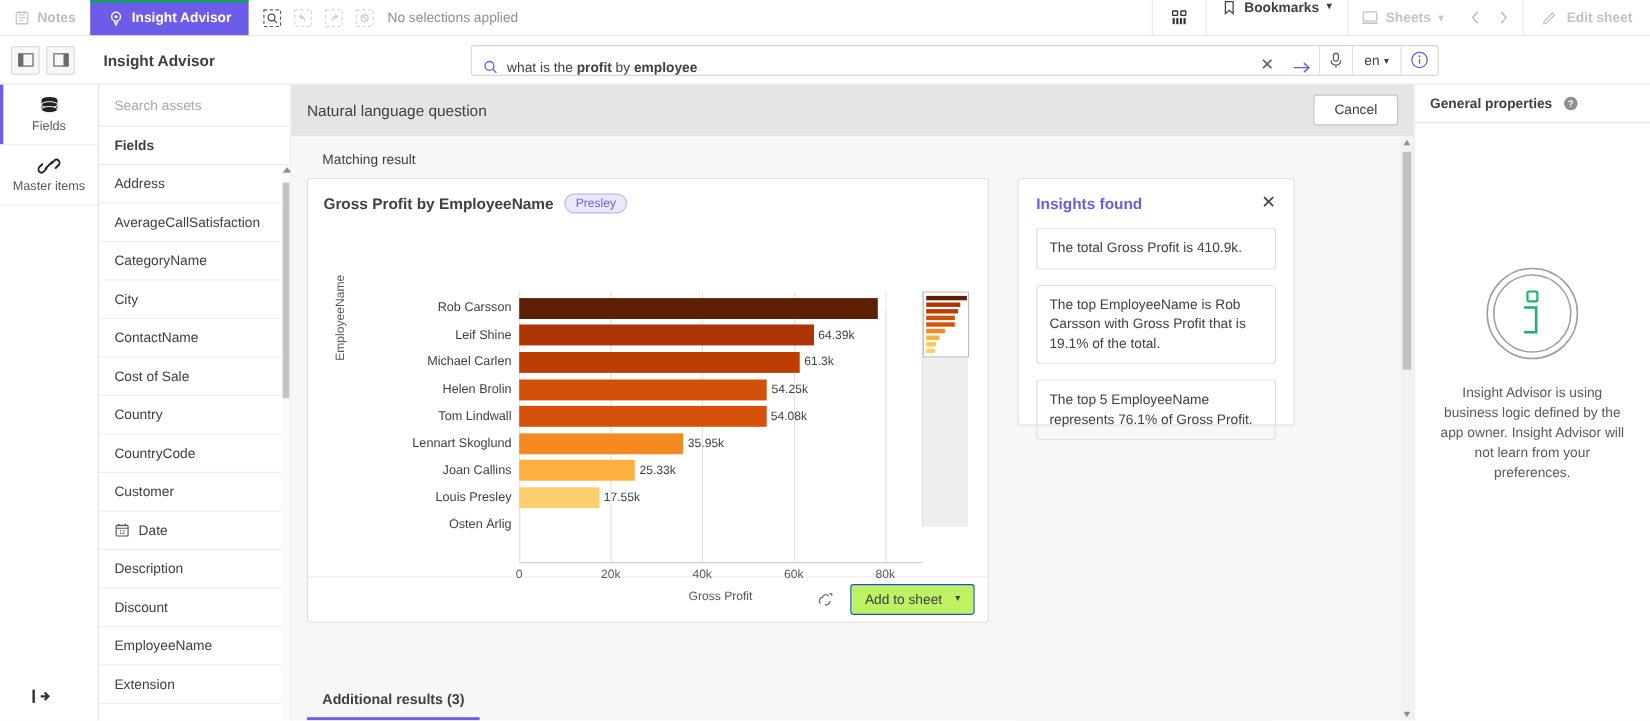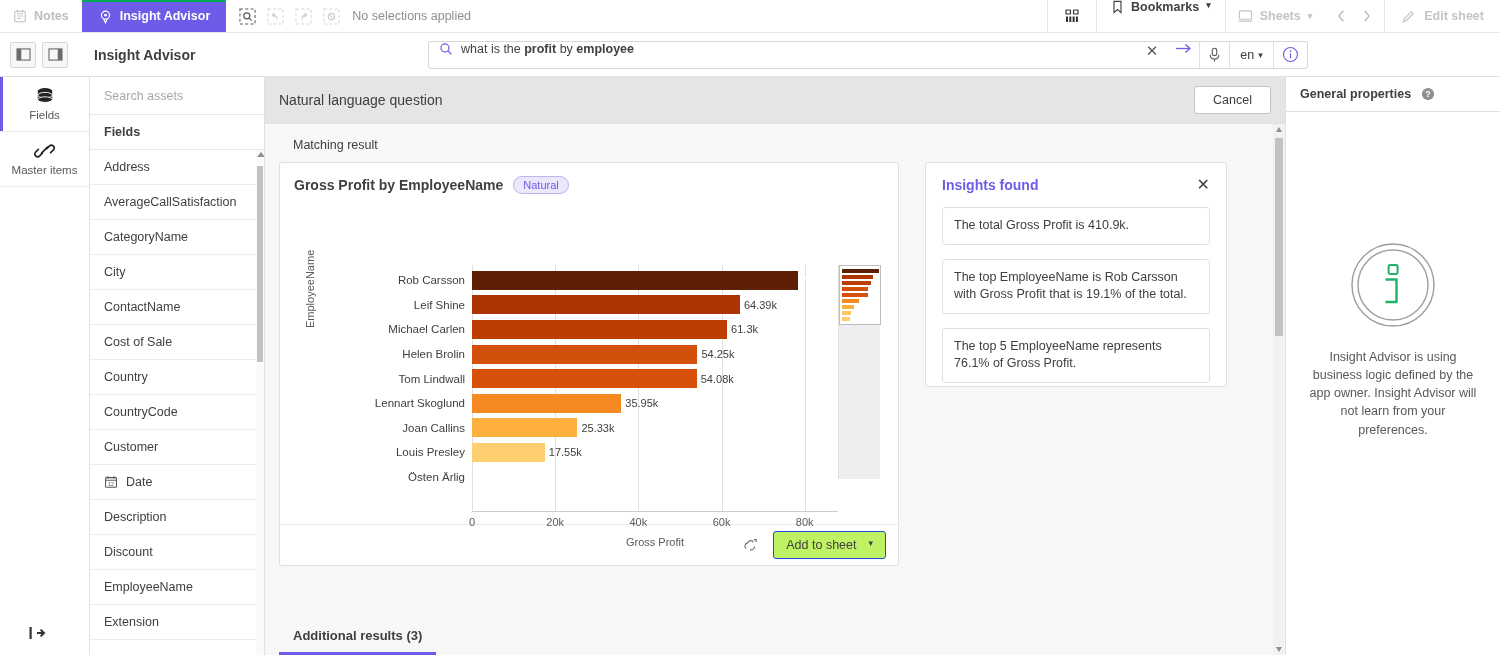--- a/index.html
+++ b/index.html
@@ -63,21 +63,21 @@
   .panel-toggles { display:flex; gap:6px; padding: 0 10px; width: 90px;}
   .ptg {
     width:26px; height:26px; border:1px solid #d6d6d6; border-radius:2px;
     background:#f7f7f7; display:flex; align-items:center; justify-content:center;
   }
   .ia-title {
     font-size:14px; font-weight:700; color:#404040;
     padding-left: 4px; width: 330px;
   }
   .searchwrap {
-    flex: 0 0 auto; width: 880px; display:flex; align-items:flex-start;
+    flex: 0 0 auto; width: 880px; display:flex; align-items:flex-end;
     border:1px solid #d6d6d6; border-radius:3px; height:28px;
     background:#fff; margin-left: 8px;
   }
   .search-ico { padding: 0 8px 0 10px; color:#6c5ce7; display:flex; }
   .search-text { flex:1; font-size:12.5px; color:#404040; }
   .search-text b { font-weight: 700; }
   .sa { display:flex; align-items:center; justify-content:center; color:#6c5ce7; }
   .sa-x { width:30px; font-size:15px; color:#5b5b5b; }
   .sa-arrow { width:32px; font-size:15px; }
   .sa-mic { width:30px; border-left:1px solid #e0e0e0; height:100%; color:#5b5b5b;}
@@ -202,21 +202,21 @@
     justify-content:flex-end; gap:12px; padding: 0 12px;
   }
   .add-sheet {
     border:1px solid #1d4ed8; background:#bef264; border-radius:3px;
     font-size:12.5px; padding: 6px 12px; color:#404040; display:flex; align-items:flex-start; gap:12px;
     font-family:inherit;
   }
 
   
   .insights {
-    width: 302px; background:#fff; border:1px solid #e0e0e0; border-radius:3px;
+    width: 252px; background:#fff; border:1px solid #e0e0e0; border-radius:3px;
     padding: 14px 16px 16px 16px; height:225px;
   }
   .ins-head { display:flex; align-items:center; }
   .ins-title { font-size:14px; font-weight:700; color:#6c5ce7; }
   .ins-x { margin-left:auto; font-size:16px; color:#404040; line-height:1; }
   .ins-item {
     border:1px solid #e0e0e0; border-radius:3px; padding: 9px 11px;
     font-size:12.5px; color:#404040; line-height:1.4; margin-top:14px;
   }
 
@@ -517,21 +517,21 @@
     </div>
 
     <div class="results">
       <div class="matching">Matching result</div>
 
       <div class="cards">
 
         <div class="chart-card">
           <div class="chart-head">
             <span class="chart-title">Gross Profit by EmployeeName</span>
-            <span class="badge">Natural</span>
+            <span class="badge">Presley</span>
           </div>
 
           <div class="chartbody">
             <div class="plot">
               <div class="ylabel">EmployeeName</div>
 
               <div class="gridlines">
                 <div class="gl" style="left:0%"></div>
                 <div class="gl" style="left:22.73%"></div>
                 <div class="gl" style="left:45.45%"></div>

